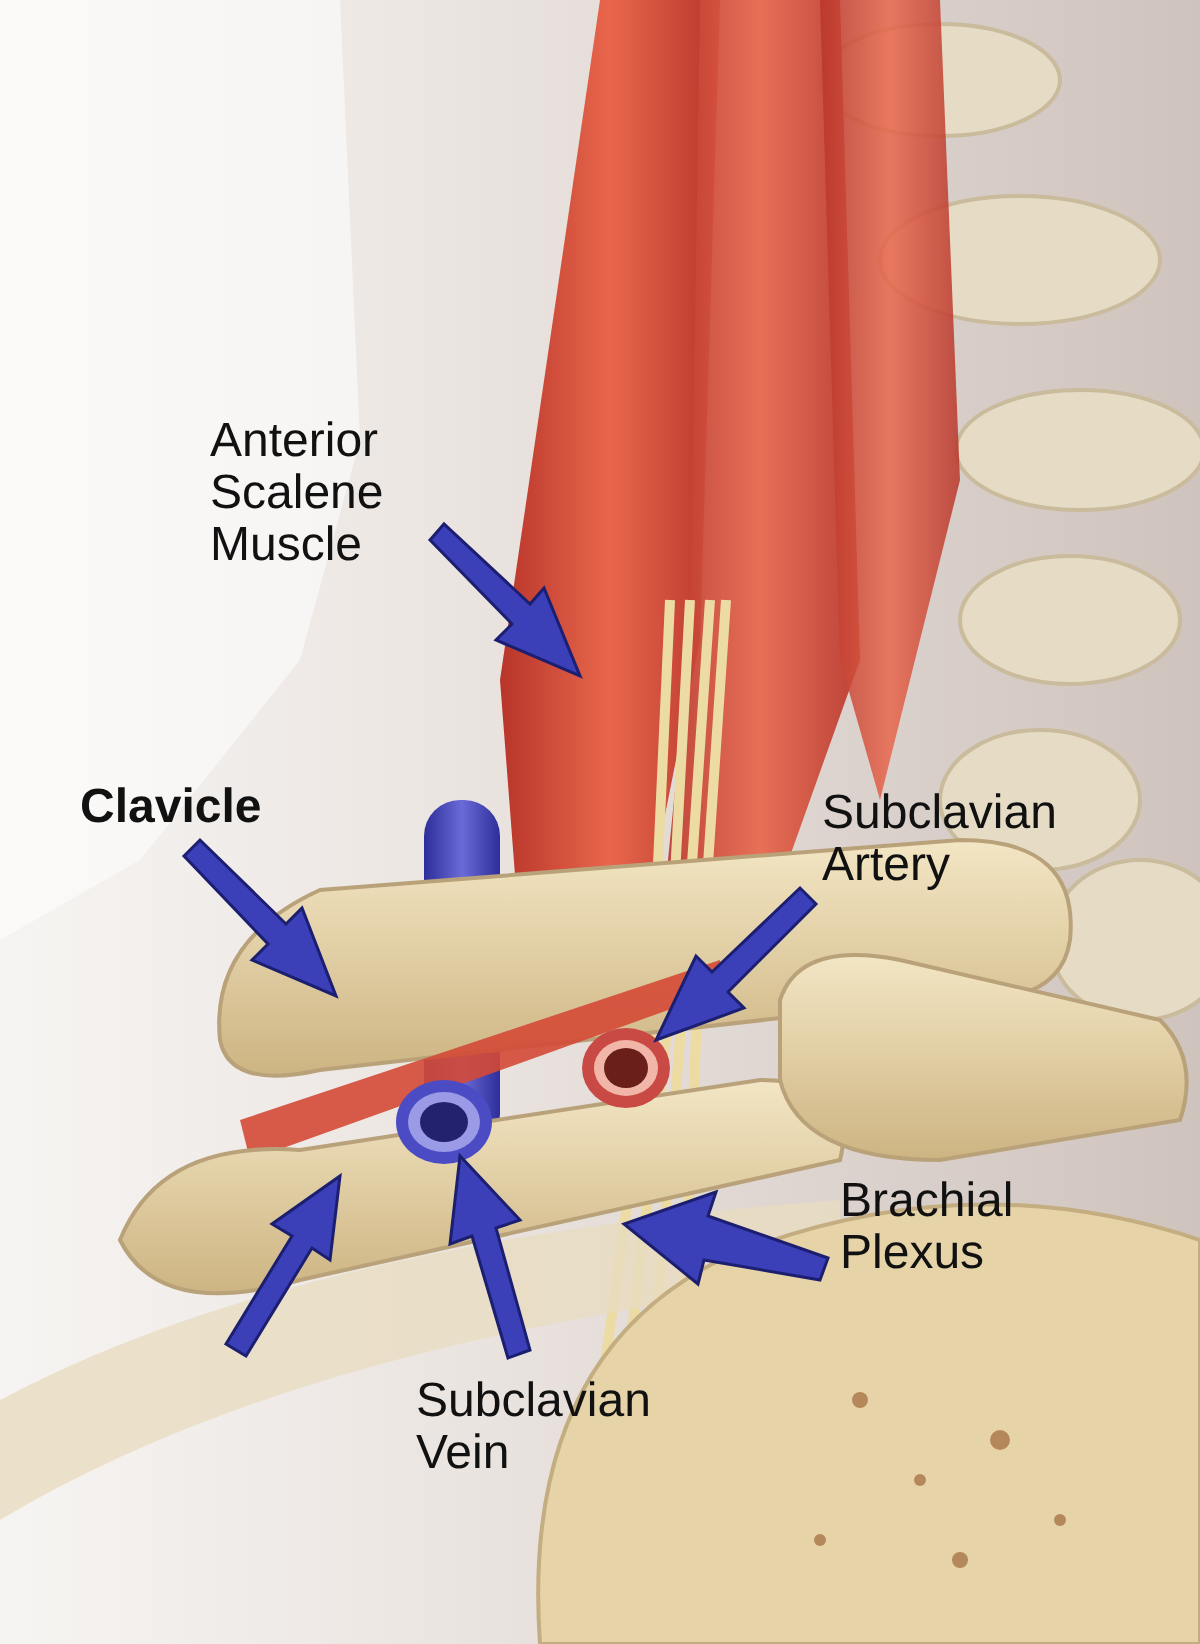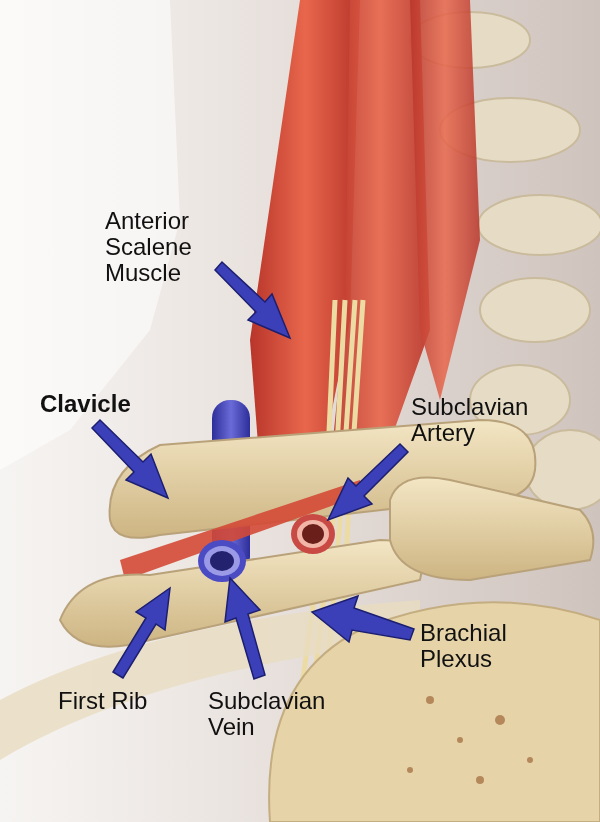--- a/index.html
+++ b/index.html
@@ -102,18 +102,17 @@
     <path d="M265 675 L254 679 L236 618 L225 622 L230 578 L260 610 L248 614 Z"></path>
   </g>
 </svg>
 
 <div class="lbl" style="left:105px;top:208px;">Anterior
 Scalene
 Muscle</div>
 <div class="lbl" style="left:40px;top:391px;font-weight:bold;">Clavicle</div>
 <div class="lbl" style="left:411px;top:394px;">Subclavian
 Artery</div>
-<div class="lbl" style="left:420px;top:620px;">Brachial
+<div class="lbl" style="left:420px;top:588px;">Brachial
 Plexus</div>
-<div class="lbl" style="left:58px;top:688px;">First Rib</div>
 <div class="lbl" style="left:208px;top:688px;">Subclavian
 Vein</div>
 </div>
 
 </body></html>

